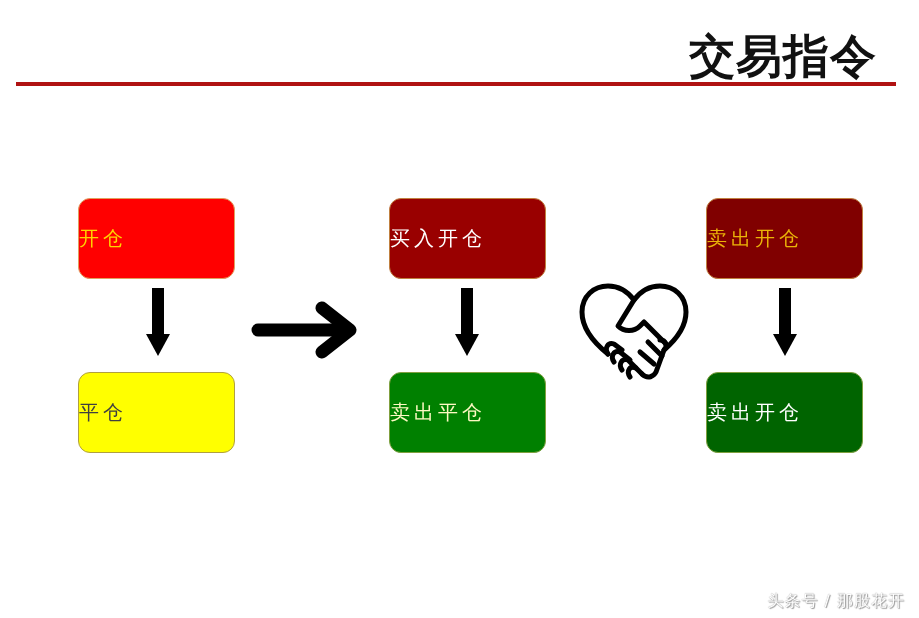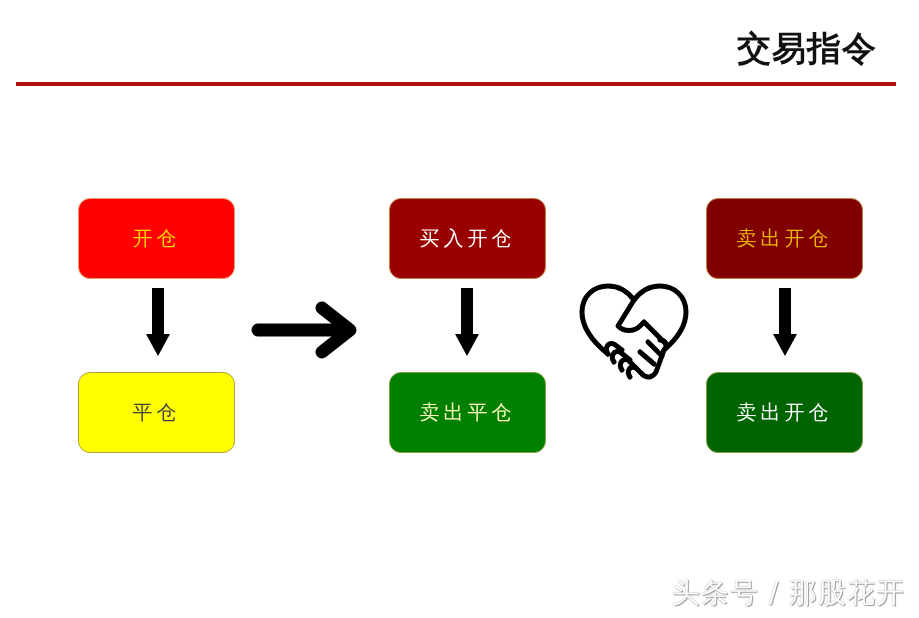--- a/index.html
+++ b/index.html
@@ -1,25 +1,25 @@
 <!DOCTYPE html>
 <html><head>
 <meta charset="utf-8">
 <style>
   html, body { margin:0; padding:0; }
   body { width:919px; height:618px; background:#ffffff; position:relative; overflow:hidden;
          font-family:"DejaVu Sans", sans-serif; }
-  .title { position:absolute; right:42px; top:26px; font-size:34px; font-weight:bold; color:#111;
+  .title { position:absolute; right:42px; top:26px; font-size:46px; font-weight:bold; color:#111;
            letter-spacing:1px; font-family:"DejaVu Sans", sans-serif; }
   .rule { position:absolute; left:16px; top:82px; width:880px; height:4px; background:#b01212; }
   .box { position:absolute; width:157px; height:81px; border-radius:12px; display:flex;
-         align-items:center; justify-content:center; font-size:20px; letter-spacing:4px;
+         align-items:center; font-size:20px; letter-spacing:4px;
          font-family:"DejaVu Serif", serif; box-sizing:border-box; }
   .darr { position:absolute; width:24px; height:70px; }
-  .watermark { position:absolute; right:14px; bottom:6px; font-size:28px; color:#ffffff;
+  .watermark { position:absolute; right:14px; bottom:6px; font-size:16px; color:#ffffff;
                text-shadow:0 0 1px #888, 1px 1px 1px #999; letter-spacing:1px; }
 </style>
 </head>
 <body>
 
 <div class="title">交易指令</div>
 <div class="rule"></div>
 
 <div class="box" style="left:78px;top:198px;background:#ff0000;color:#ffd400;border:1px solid #e0a060;">
   <span>开仓</span>

